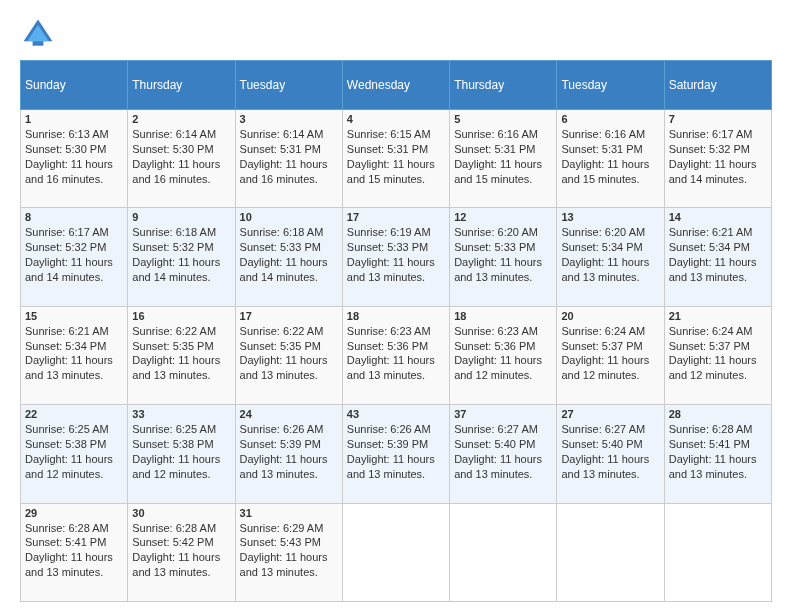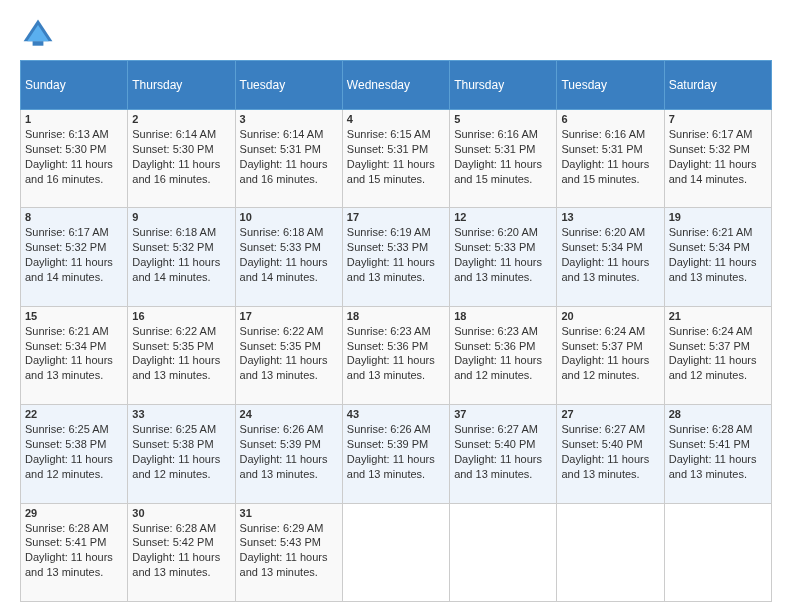--- a/index.html
+++ b/index.html
@@ -243,21 +243,21 @@
         </td>
           <td>
           <span class="day-num">13</span>
           <div class="day-info">
             Sunrise: 6:20 AM<br>
             Sunset: 5:34 PM<br>
             Daylight: 11 hours and 13 minutes.
           </div>
         </td>
           <td>
-          <span class="day-num">19</span>
+          <span class="day-num">14</span>
           <div class="day-info">
             Sunrise: 6:21 AM<br>
             Sunset: 5:34 PM<br>
             Daylight: 11 hours and 13 minutes.
           </div>
         </td>
         </tr>
         <tr>
           <td>
           <span class="day-num">15</span>

